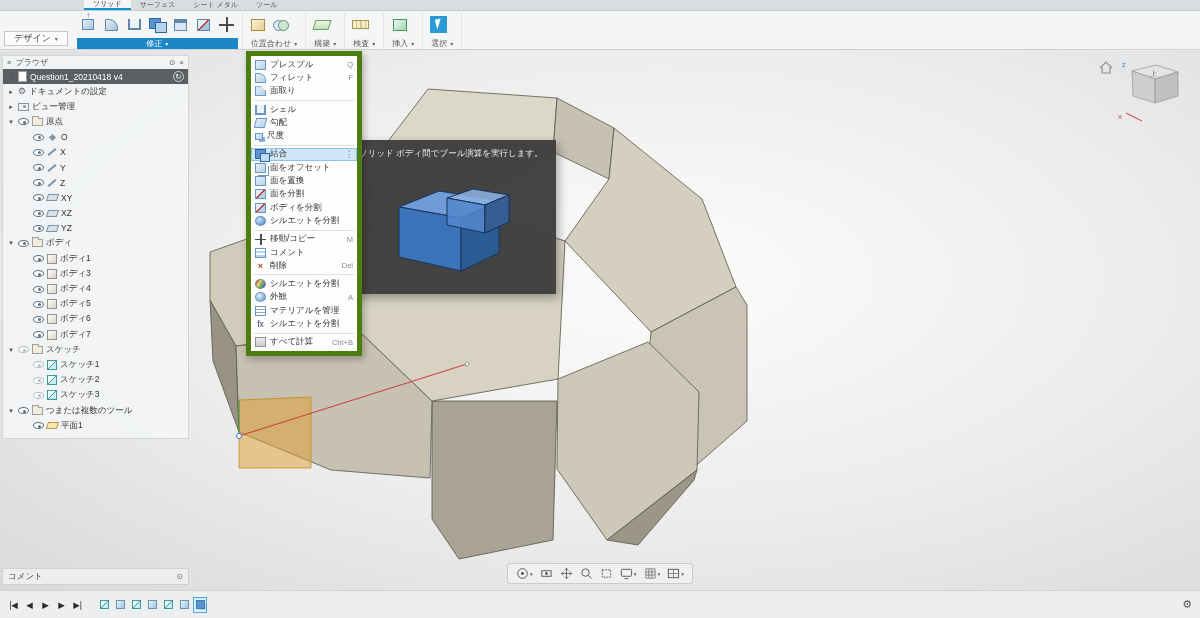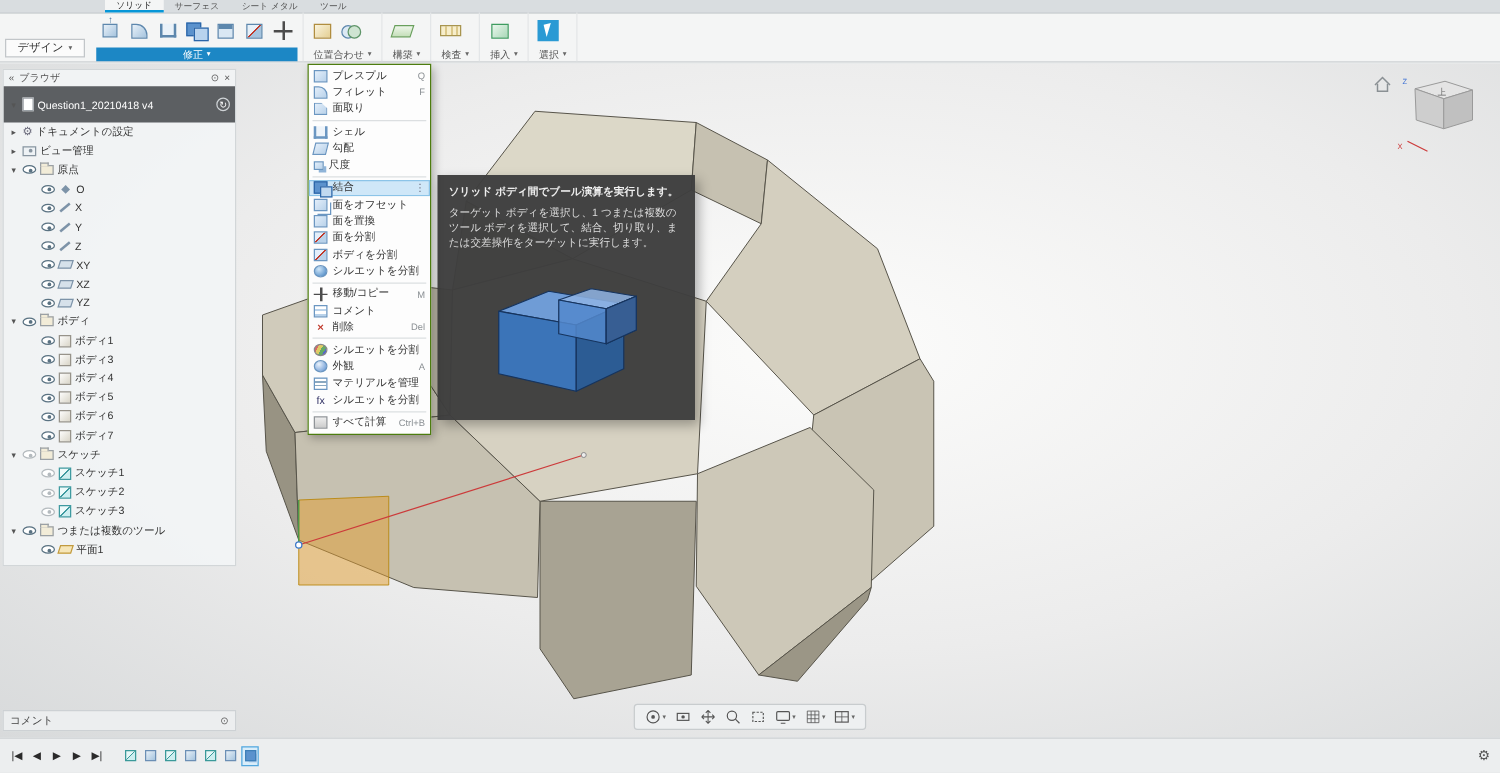--- a/index.html
+++ b/index.html
@@ -52,21 +52,21 @@
 .sh-select::after{content:"";position:absolute;left:6px;top:3px;border-left:6px solid #fff;border-bottom:10px solid transparent;transform:rotate(-14deg)}
 
 
 .viewport{position:absolute;left:0;top:51px;right:0;bottom:28px;background:radial-gradient(ellipse at 55% 42%,#fcfcfb 0%,#ececec 55%,#d8dadb 100%);overflow:hidden}
 .modelsvg{position:absolute;left:0;top:0;width:1200px;height:539px}
 
 
 .browser{position:absolute;left:2px;top:55px;width:187px;background:rgba(243,245,246,.88);border:1px solid #d2d6d8;font-size:8.5px;color:#333;padding-bottom:5px}
 .b-head{height:13px;display:flex;align-items:center;gap:4px;padding:0 4px;color:#555;font-size:8px}
 .b-head .sp{flex:1}
-.b-root{height:29px;background:#5c5f62;color:#fff;display:flex;align-items:center;gap:3px;padding:0 4px;font-size:8.5px}
+.b-root{height:15px;background:#5c5f62;color:#fff;display:flex;align-items:center;gap:3px;padding:0 4px;font-size:8.5px}
 .b-root .sp{flex:1}
 .sync-badge{width:11px;height:11px;border:1px solid #cfd3d6;border-radius:50%;font-size:7.5px;line-height:9px;text-align:center;color:#fff}
 .b-row{height:15.2px;display:flex;align-items:center;gap:3px;padding-right:3px}
 .lvl0{padding-left:4px}
 .lvl1{padding-left:30px}
 .tw{width:8px;font-size:7px;color:#555;text-align:center;flex:none}
 .eye{width:11px;height:7px;border:1px solid #5a7282;border-radius:50%;background:#fff;position:relative;flex:none}
 .eye::after{content:"";position:absolute;left:3.5px;top:1.5px;width:3px;height:3px;border-radius:50%;background:#5a7282}
 .eye.off{border-color:#b4babe}
 .eye.off::after{background:#b4babe}
@@ -79,21 +79,21 @@
 .tr-folder::before{content:"";position:absolute;left:-1px;top:-3px;width:5px;height:2px;background:#f2ecd8;border:1px solid #9aa0a5;border-bottom:0}
 .tr-point{width:5px;height:5px;background:#7d93a8;transform:rotate(45deg);margin:0 3px}
 .tr-axis{width:10px;height:2px;background:#7d93a8;transform:rotate(-40deg)}
 .tr-planeS{width:11px;height:7px;border:1px solid #7d93a8;background:#d6e1ea;transform:skewX(-18deg)}
 .tr-body{width:10px;height:10px;border:1px solid #97938a;background:linear-gradient(135deg,#fdfdfc,#d9d5c8)}
 .tr-sketch{width:10px;height:10px;border:1px solid #3f9aa0;background:linear-gradient(135deg,#eefafa 46%,#3f9aa0 46%,#3f9aa0 54%,#cdeef0 54%)}
 .tr-cplane{width:11px;height:7px;border:1px solid #c19a3f;background:#f6e6b8;transform:skewX(-18deg)}
 .tlabel{white-space:nowrap;overflow:hidden}
 
 
-.menu{position:absolute;left:246px;top:51px;width:99px;background:#fdfdfd;border:1px solid #4d7c0f;box-shadow:2px 3px 7px rgba(0,0,0,.28);padding:2px 0;font-size:8.5px;color:#333}
+.menu{position:absolute;left:246px;top:51px;width:116px;background:#fdfdfd;border:5px solid #4d7c0f;box-shadow:2px 3px 7px rgba(0,0,0,.28);padding:2px 0;font-size:8.5px;color:#333}
 .m-item{display:flex;align-items:center;gap:4px;height:13.3px;padding:0 4px}
 .m-item.hl{background:#cfe7f8;box-shadow:inset 0 0 0 1px #8cc4e8}
 .m-lbl{flex:1;white-space:nowrap;overflow:hidden}
 .m-sc{color:#8a8f93;font-size:7.5px}
 .m-more{color:#667;font-size:8px}
 .m-sep{height:1px;background:#dcdfe1;margin:2px 3px}
 .mi{width:11px;height:10px;border:1px solid #6b96c1;background:linear-gradient(135deg,#e3eefa,#b9d2ea);flex:none}
 .mi-fillet{border-radius:0 7px 0 0}
 .mi-chamfer{clip-path:polygon(0 0,55% 0,100% 45%,100% 100%,0 100%)}
 .mi-shell{border-width:2px;border-top:0;background:#eef4fa}
@@ -110,21 +110,21 @@
 .mi-list{background:repeating-linear-gradient(0deg,#fff 0 2px,#8aa8c0 2px 3px)}
 .mi-calc{border-color:#909498;background:linear-gradient(#eee,#ccc)}
 .mi-cross{position:relative;border:none;background:none;width:11px;height:11px}
 .mi-cross::before{content:"";position:absolute;left:5px;top:0;width:1.6px;height:11px;background:#4c4c4c}
 .mi-cross::after{content:"";position:absolute;top:5px;left:0;height:1.6px;width:11px;background:#4c4c4c}
 .mi-x{border:none;background:none;color:#c0392b;font-weight:bold;font-size:9px;width:11px;text-align:center;line-height:10px}
 .mi-fx{border:none;background:none;color:#336;font-size:8.5px;width:11px;text-align:center;line-height:10px}
 
 
 .tooltip{position:absolute;left:350px;top:89px;width:206px;background:rgba(62,62,62,.97);color:#eee;padding:8px 9px 9px;font-size:8.5px;box-shadow:3px 4px 9px rgba(0,0,0,.3)}
-.tt-title{font-weight:bold;margin-bottom:6px;line-height:1.3}
+.tt-title{font-weight:normal;margin-bottom:6px;line-height:1.3}
 .tt-body{line-height:1.4;color:#ddd}
 .tt-img{margin-top:8px;display:flex;justify-content:center}
 
 
 .viewcube{position:absolute;right:6px;top:4px;width:100px;height:85px}
 
 
 .navbar{position:absolute;left:50%;bottom:34px;transform:translateX(-50%);display:flex;align-items:center;gap:1px;background:rgba(238,240,241,.95);border:1px solid #c8ccce;border-radius:3px;padding:2px 5px}
 .nv{display:flex;align-items:center;gap:1px;padding:1px 3px}
 .nvi{width:13px;height:13px;display:block}
@@ -301,21 +301,20 @@
       <polygon points="38,16 61,24 61,48 39,41" fill="#cecece" stroke="#9a9a9a" stroke-width="0.8"></polygon>
       <polygon points="61,24 84,17 84,41 61,48" fill="#c0c0c0" stroke="#9a9a9a" stroke-width="0.8"></polygon>
       <text x="56" y="21" font-size="7" fill="#666">上</text>
       <text x="28" y="12" font-size="6" fill="#3b6fd4">Z</text>
       <line x1="32" y1="58" x2="48" y2="66" stroke="#cc3a3a" stroke-width="1"></line>
       <text x="24" y="64" font-size="6" fill="#cc3a3a">X</text>
     </svg>
 
     <div class="tooltip">
       <div class="tt-title">ソリッド ボディ間でブール演算を実行します。</div>
-      <div class="tt-body">ターゲット ボディを選択し、1 つまたは複数のツール ボディを選択して、結合、切り取り、または交差操作をターゲットに実行します。</div>
       <div class="tt-img">
         <svg width="152" height="118" viewBox="0 0 152 118">
           <g stroke="#16345e" stroke-width="1" stroke-linejoin="round">
             <polygon points="22,40 62,24 122,34 84,51" fill="#6f9cd6"></polygon>
             <polygon points="22,40 84,51 84,104 22,90" fill="#3b74b8"></polygon>
             <polygon points="84,51 122,34 122,86 84,104" fill="#2c5c94"></polygon>
             <polygon points="70,31 96,22 132,28 108,38" fill="#8fb4e4" fill-opacity="0.85"></polygon>
             <polygon points="70,31 108,38 108,66 70,58" fill="#5488cc" fill-opacity="0.85"></polygon>
             <polygon points="108,38 132,28 132,55 108,66" fill="#416f ad"></polygon>
             <polygon points="108,38 132,28 132,55 108,66" fill="#416fad" fill-opacity="0.85"></polygon>

